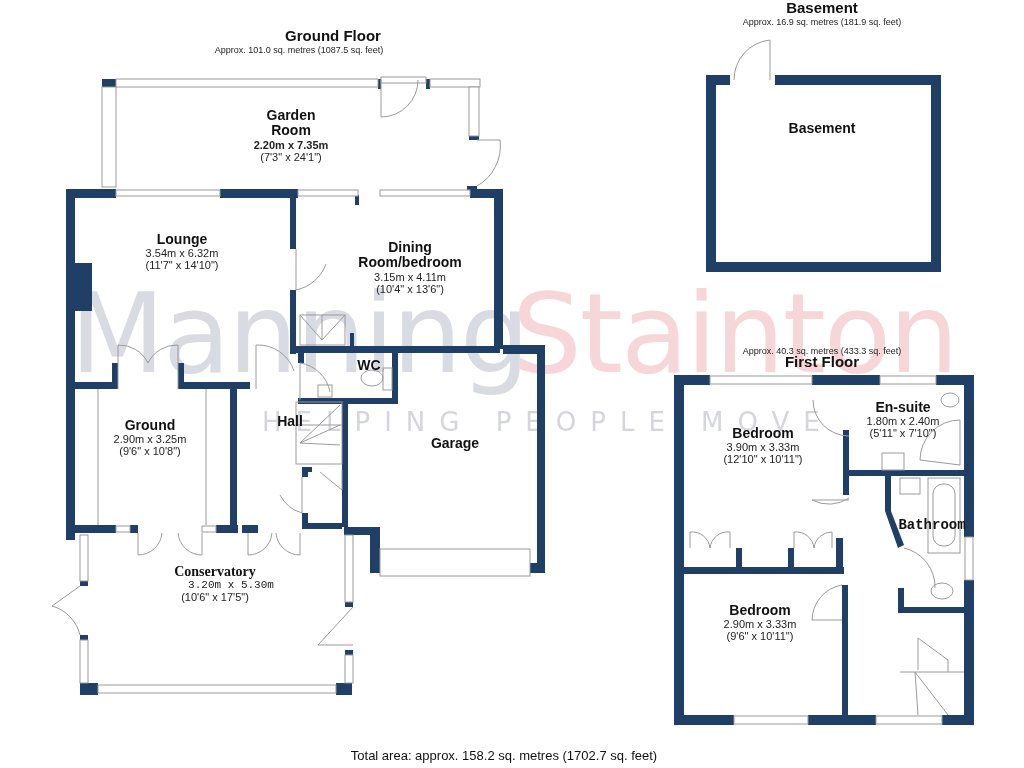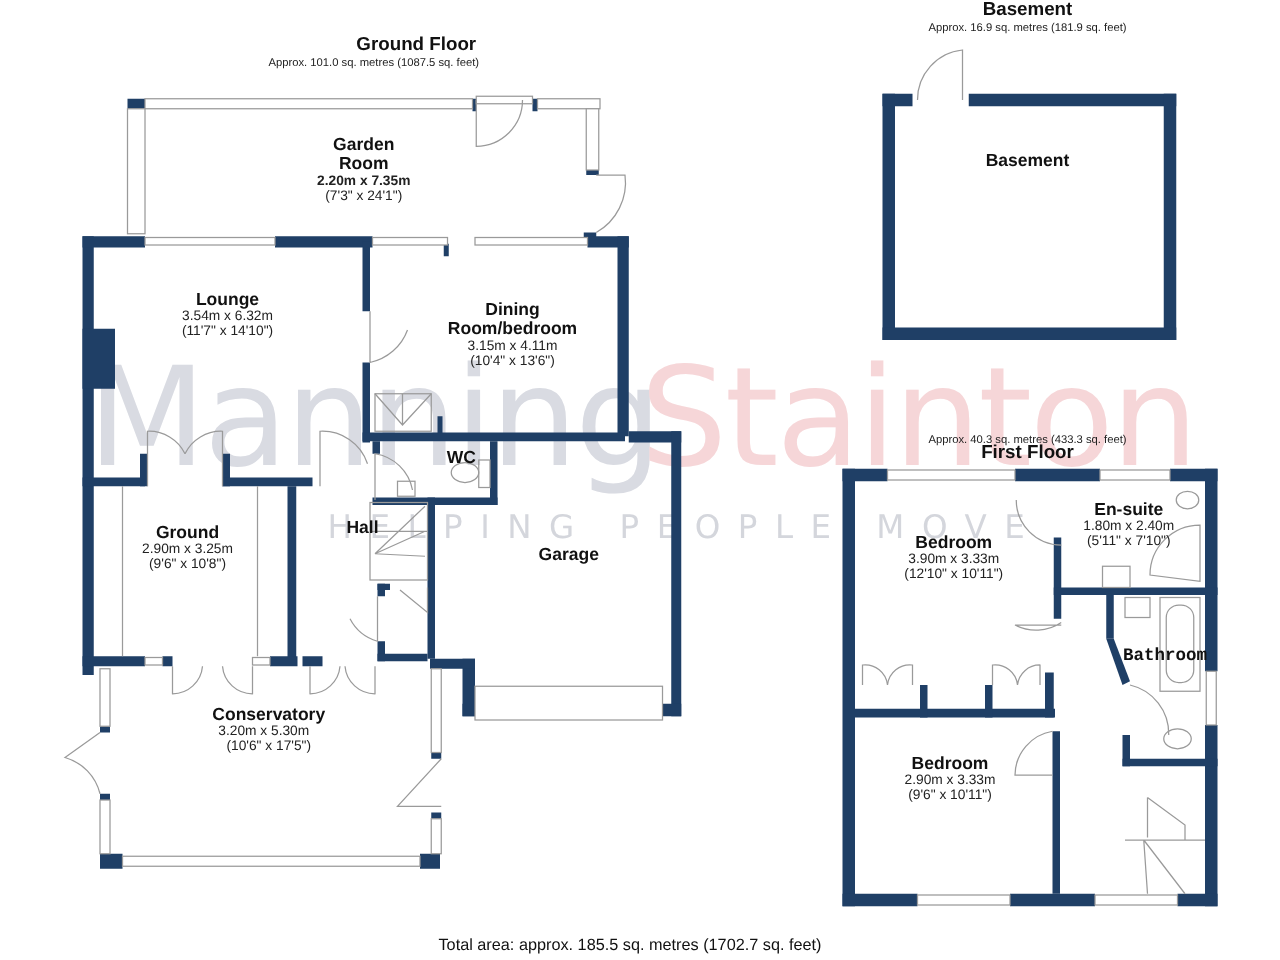--- a/index.html
+++ b/index.html
@@ -210,22 +210,22 @@
 
 <div class="t room-name" style="left:369px;top:358px;">WC</div>
 
 <div class="t room-name" style="left:150px;top:418px;">Ground</div>
 <div class="t room-dim" style="left:150px;top:433px;">2.90m x 3.25m</div>
 <div class="t room-dim" style="left:150px;top:445px;">(9'6" x 10'8")</div>
 
 <div class="t room-name" style="left:290px;top:414px;">Hall</div>
 <div class="t room-name" style="left:455px;top:436px;">Garage</div>
 
-<div class="t room-name" style="left:215px;top:564px;">Conservatory</div>
-<div class="t room-dim" style="left:211px;top:579px;">3.20m x 5.30m</div>
+<div class="t room-name" style="left:215px;top:564px;font-family:Liberation Serif, serif;">Conservatory</div>
+<div class="t room-dim" style="left:231px;top:579px;font-family:Liberation Mono, monospace;">3.20m x 5.30m</div>
 <div class="t room-dim" style="left:215px;top:591px;">(10'6" x 17'5")</div>
 
 <div class="t floor-title" style="left:822px;top:0px;">Basement</div>
 <div class="t floor-sub" style="left:822px;top:18px;">Approx. 16.9 sq. metres (181.9 sq. feet)</div>
 <div class="t room-name" style="left:822px;top:121px;">Basement</div>
 
 <div class="t floor-title" style="left:822px;top:328px;margin-top:26px;">First Floor</div>
 <div class="t floor-sub" style="left:822px;top:347px;">Approx. 40.3 sq. metres (433.3 sq. feet)</div>
 
 <div class="t room-name" style="left:763px;top:426px;">Bedroom</div>
@@ -235,13 +235,13 @@
 <div class="t room-name" style="left:903px;top:400px;">En-suite</div>
 <div class="t room-dim" style="left:903px;top:415px;">1.80m x 2.40m</div>
 <div class="t room-dim" style="left:903px;top:427px;">(5'11" x 7'10")</div>
 
 <div class="t room-name" style="left:932px;top:518px;font-family:Liberation Mono, monospace;">Bathroom</div>
 
 <div class="t room-name" style="left:760px;top:603px;">Bedroom</div>
 <div class="t room-dim" style="left:760px;top:618px;">2.90m x 3.33m</div>
 <div class="t room-dim" style="left:760px;top:630px;">(9'6" x 10'11")</div>
 
-<div class="t total" style="left:504px;top:749px;">Total area: approx. 185.5 sq. metres (1702.7 sq. feet)</div>
+<div class="t total" style="left:504px;top:749px;">Total area: approx. 158.2 sq. metres (1702.7 sq. feet)</div>
 
 </body></html>

